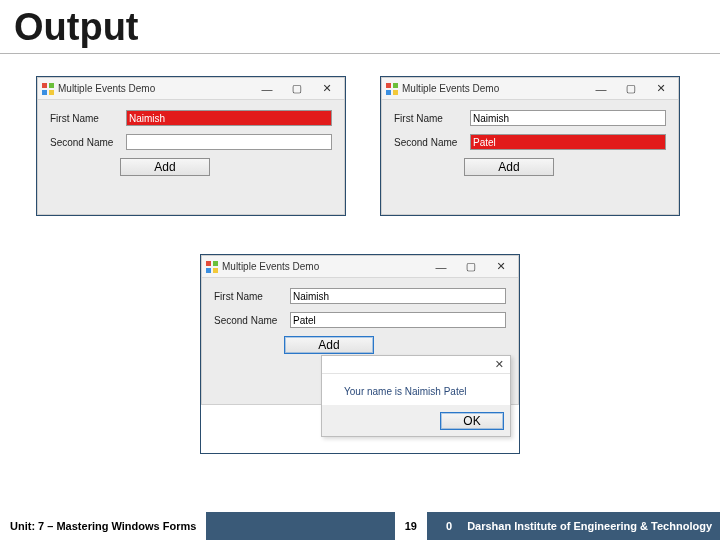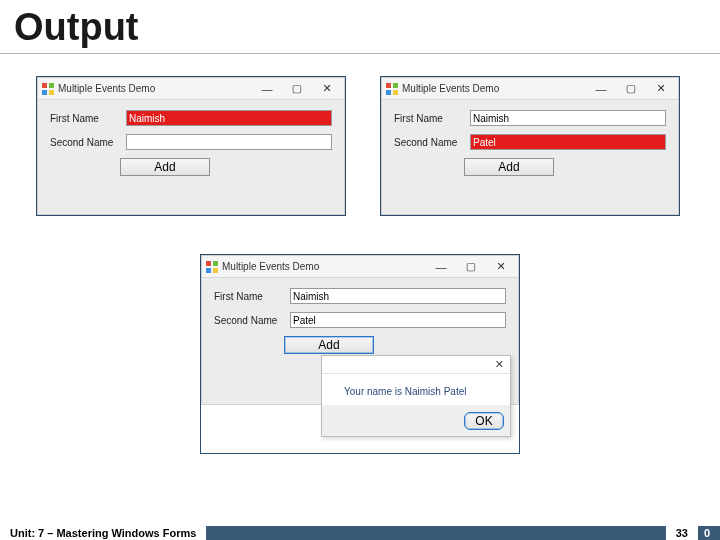--- a/index.html
+++ b/index.html
@@ -126,34 +126,35 @@
   .msgbox .mb-body {
     padding: 12px 10px 8px 22px;
     font-size: 10px;
     color: #2b4a7a;
   }
   .msgbox .mb-foot {
     background: #efefef;
     padding: 6px;
     text-align: right;
   }
-  .msgbox .mb-foot .btn { width: 40px; border-radius: 6px; }
+  .msgbox .mb-foot .btn { width: 64px; }
 
   
   .footer {
     position: absolute;
     left: 0; right: 0; bottom: 0;
-    height: 14px;
+    height: 28px;
     background: #3a5a78;
     color: #fff;
     display: flex;
     align-items: center;
     font-size: 11px;
     font-weight: 600;
     padding: 0 8px;
+    gap: 13px;
   }
   .footer .unit {
     background: #fff;
     color: #000;
     height: 100%;
     display: flex;
     align-items: center;
     padding: 0 10px;
     margin: 0 -8px 0 -8px;
   }
@@ -258,15 +259,16 @@
         <span class="btn blue-ring">OK</span>
       </div>
     </div>
   </div>
 
 </div>
 
 <div class="footer">
   <div class="unit">Unit: 7 – Mastering Windows Forms</div>
   <div class="gap"></div>
-  <div class="pnum">33</div>
+  <div class="pnum">19</div>
   <span style="margin-right:2px;">0</span>
+  <span>Darshan Institute of Engineering &amp; Technology</span>
 </div>
 
 </body></html>

